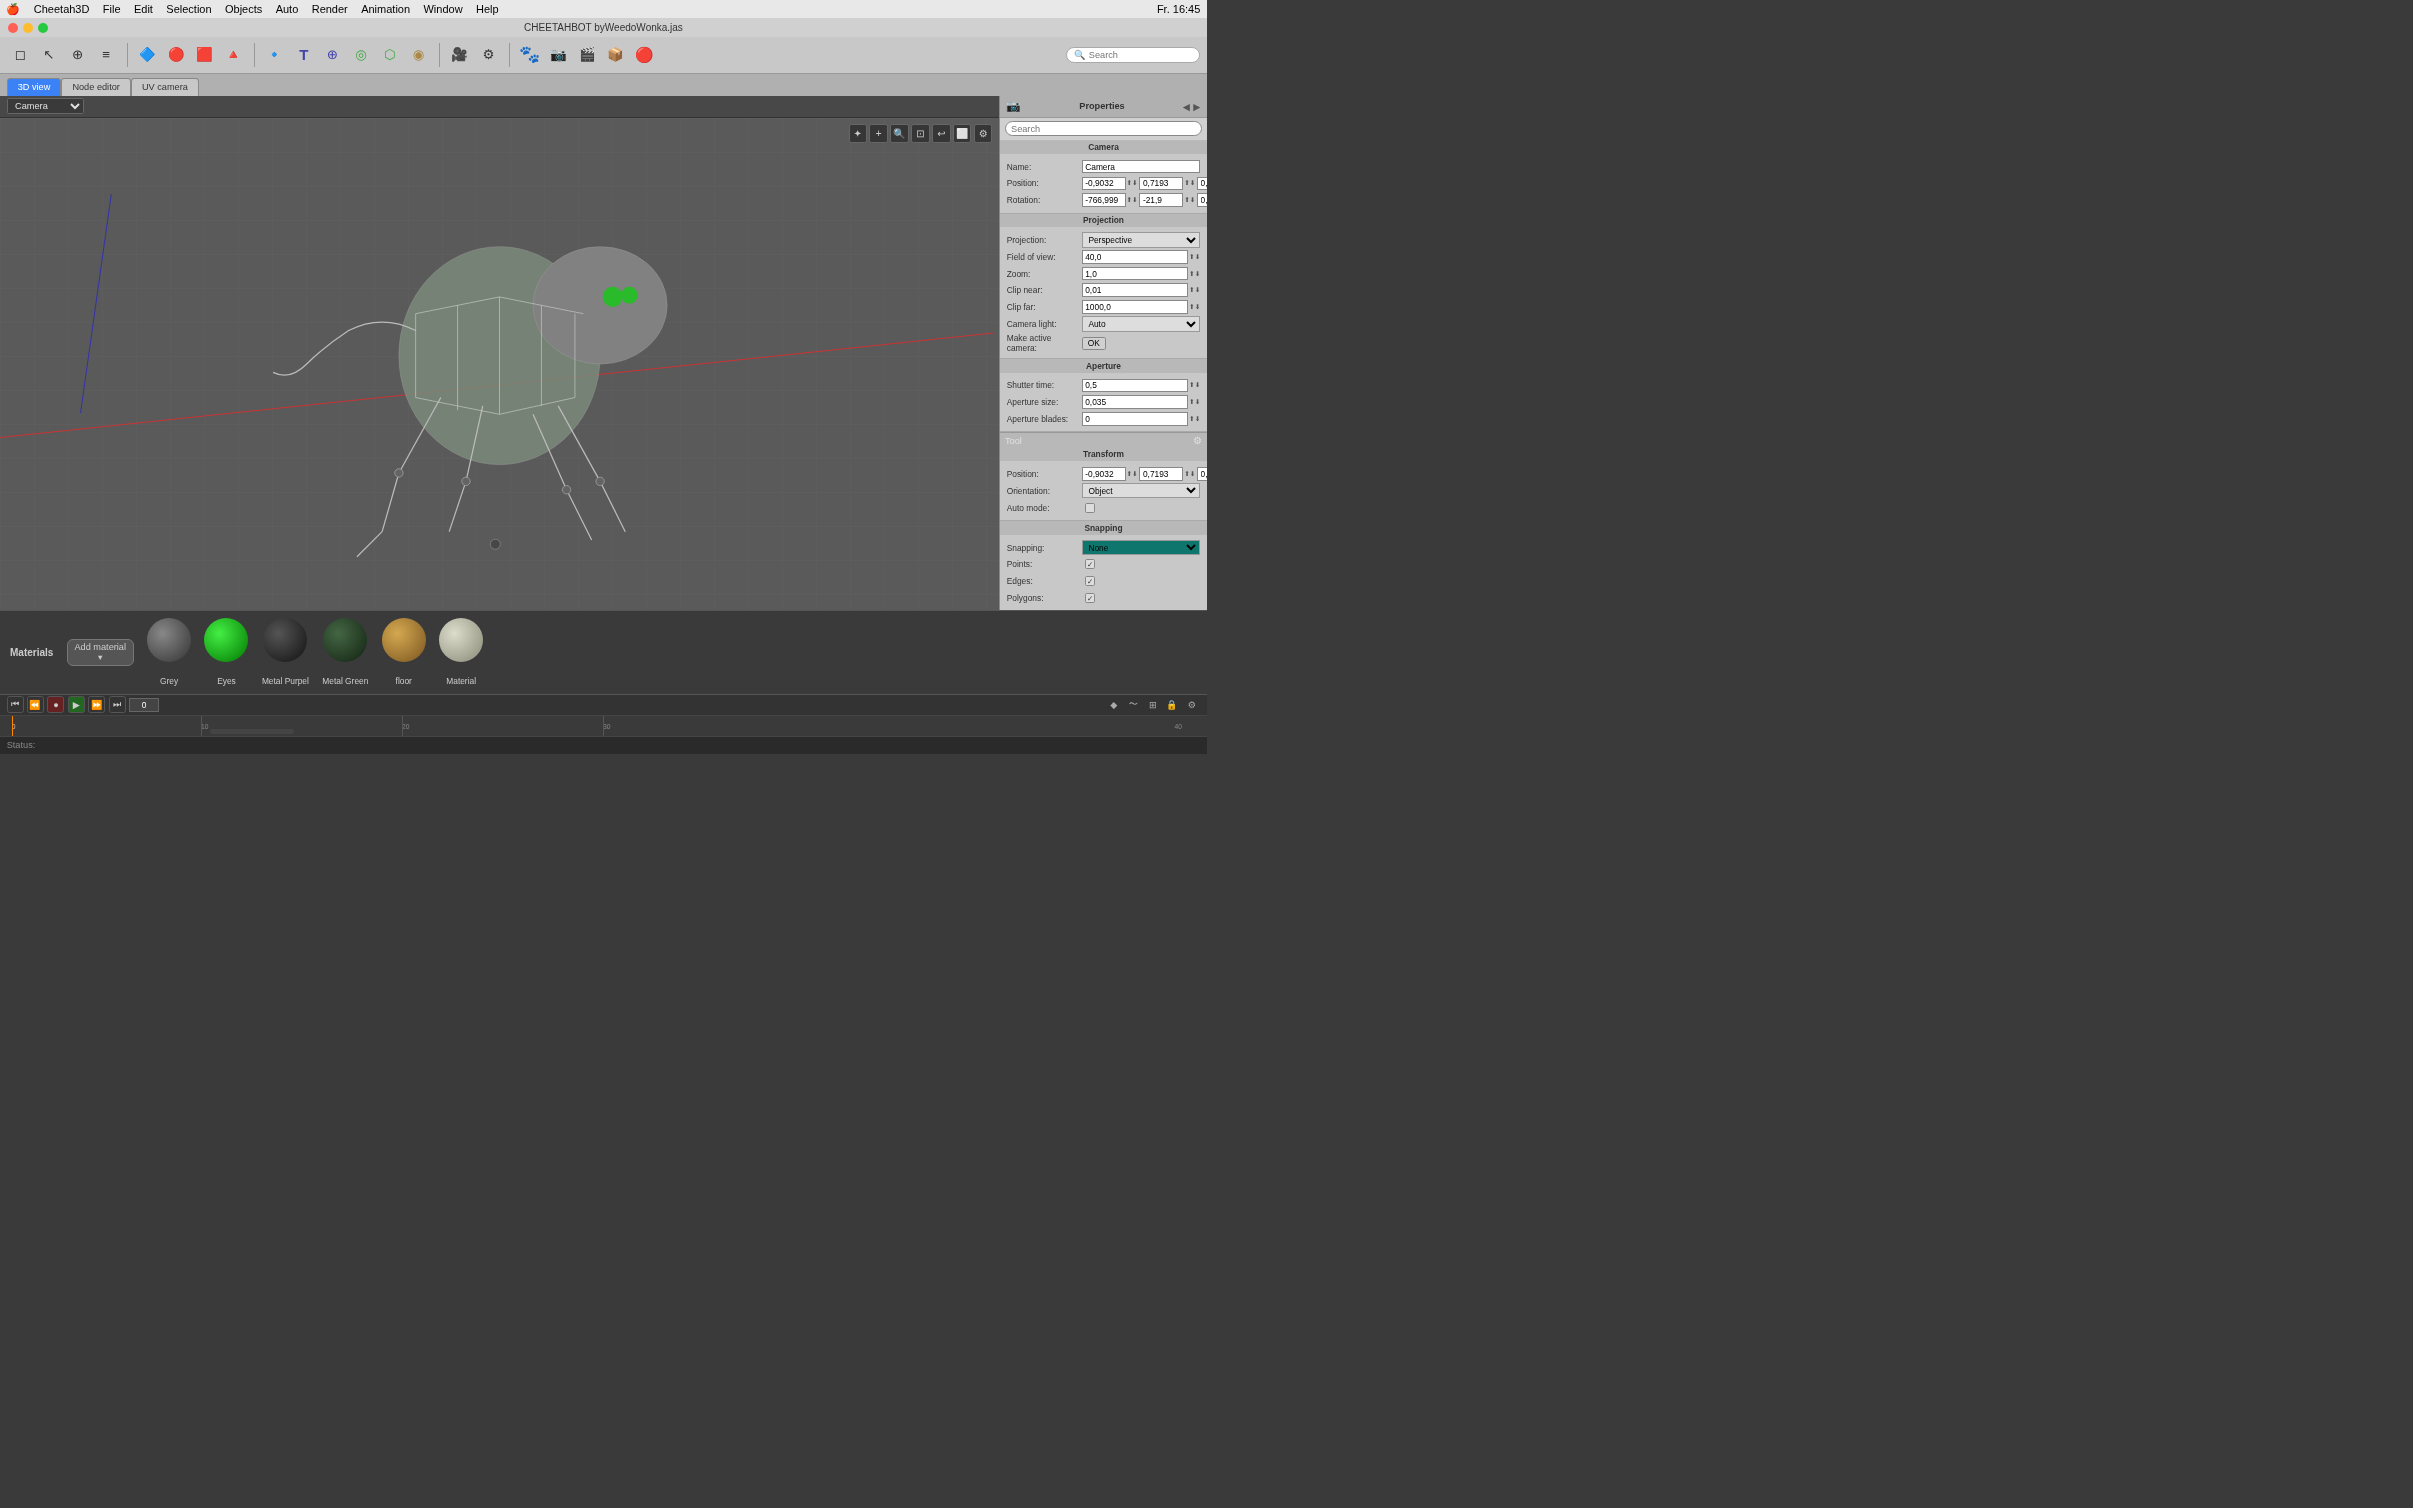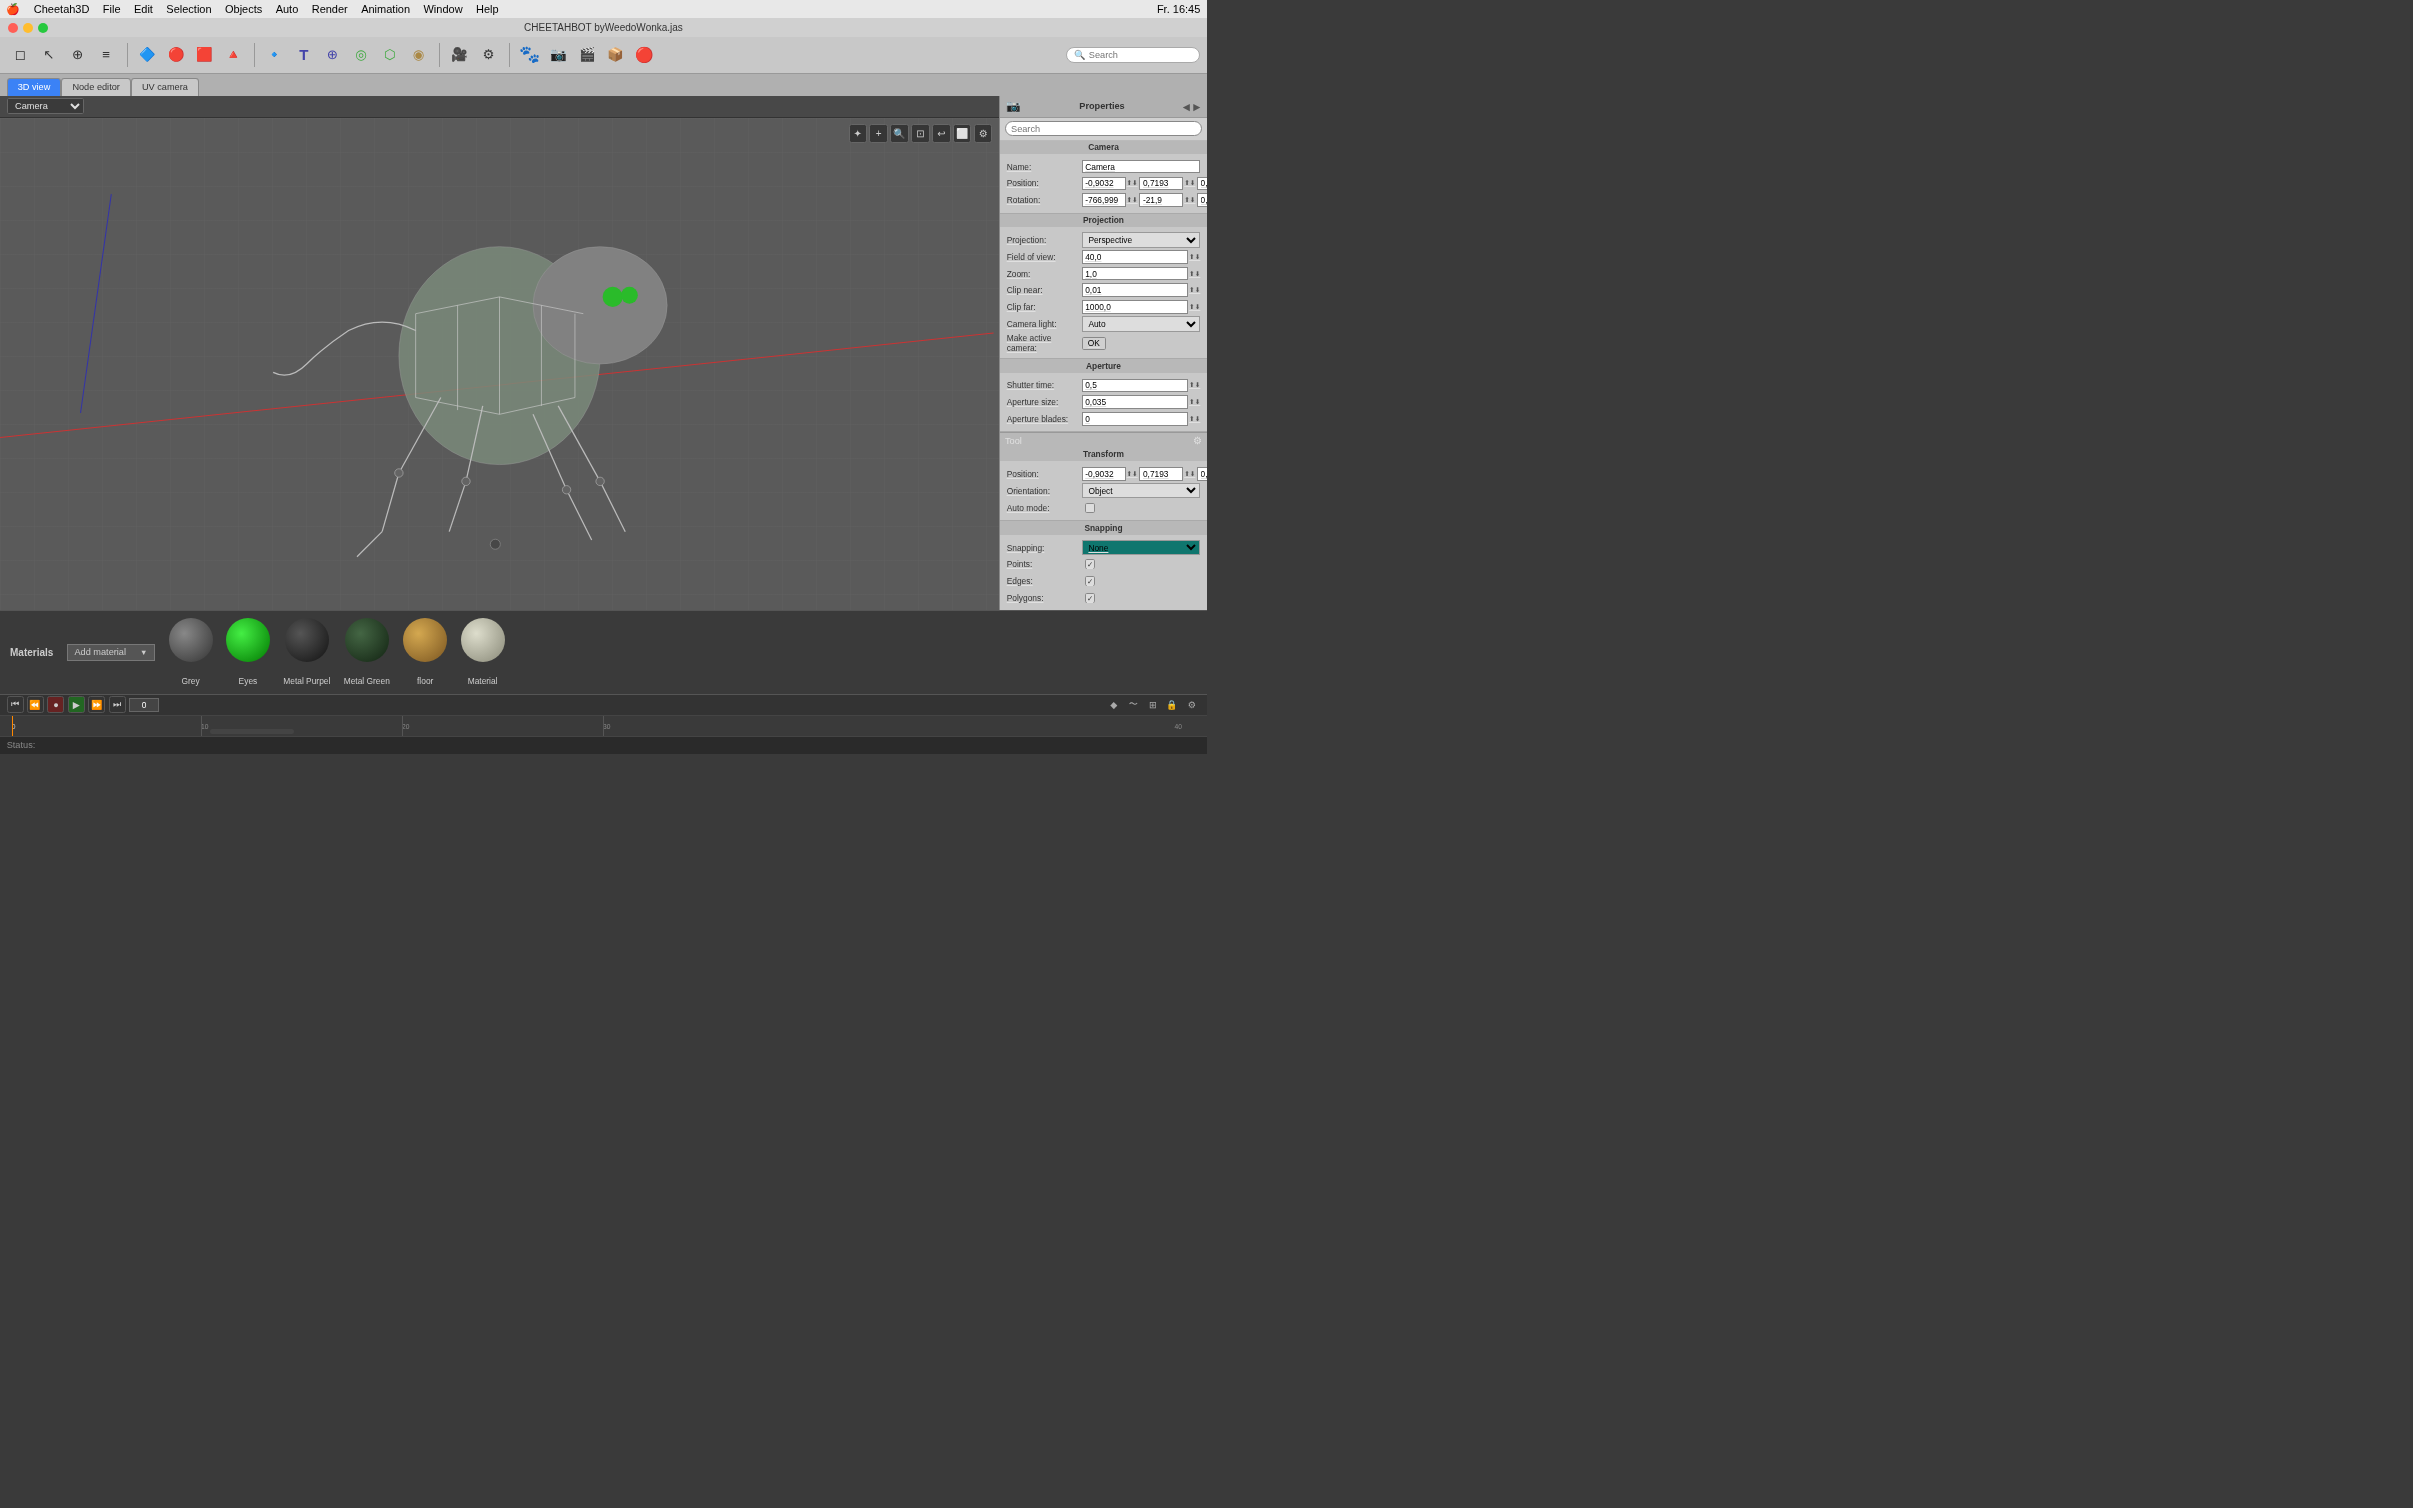--- a/index.html
+++ b/index.html
@@ -42,21 +42,21 @@
     #scene-canvas { width: 100%; height: 100%; position: relative; }
     .grid-bg { position: absolute; inset: 0; background:
       linear-gradient(rgba(100,100,100,0.3) 0.8px, transparent 0.8px),
       linear-gradient(90deg, rgba(100,100,100,0.3) 0.8px, transparent 0.8px);
       background-size: 34px 34px;
       background-color: #5a5a5a; }
 
     
     #right-panel { width: 208px; background: #c8c8c8; border-left: 0.8px solid #888; display: flex; flex-direction: column; overflow-y: auto; }
     .prop-section { padding: 3.4px 6.7px; border-bottom: 0.8px solid #aaa; }
-    .prop-row { display: flex; align-items: center; margin: 1.7px 0; min-height: 15px; text-decoration: underline; }
+    .prop-row { display: flex; align-items: center; margin: 1.7px 0; min-height: 15px; }
     .prop-label { color: #333; width: 75px; flex-shrink: 0; font-size: 8.4px; }
     .prop-input { background: #fff; border: 0.8px solid #888; padding: 0.8px 2.5px; font-size: 8.4px; width: 46px; }
     .prop-btn { background: #d0d0d0; border: 0.8px solid #888; padding: 0.8px 5px; font-size: 8.4px; cursor: pointer; border-radius: 1.7px; }
     .section-title { background: #b8b8b8; text-align: center; padding: 1.7px 0; font-size: 8.4px; font-weight: bold; color: #333; }
     .three-vals { display: flex; gap: 1.7px; flex: 1; }
     .spinner { display: inline-block; font-size: 6.7px; color: #555; margin-left: 0.8px; cursor: pointer; }
 
     
     #panel-search { padding: 3.4px 5px; background: #d0d0d0; border-bottom: 0.8px solid #999; }
     #panel-search input { width: 100%; background: #fff; border: 0.8px solid #888; padding: 1.7px 5px; font-size: 9.2px; border-radius: 2.5px; }
@@ -435,21 +435,21 @@
             <div class="check-box"></div>
           </div>
         </div>
 
       </div>
     </div>
   </div>
 
   <div id="materials-bar" style="height:84px; background:#3a3a3a; border-top:0.8px solid #555; display:flex; align-items:center; padding:5px 10px; gap:13.4px; overflow-x:auto; flex-shrink:0;">
     <span id="materials-label" style="color:#ccc; font-size:10px; font-weight:bold; white-space:nowrap;">Materials</span>
-    <div id="add-material-btn" style="background:#555; color:#ccc; border:0.8px solid #777; padding:2.5px 6.7px; font-size:9.2px; border-radius:0; cursor:pointer; display:flex; align-items:center; gap:14px; white-space:nowrap;">
+    <div id="add-material-btn" style="background:#555; color:#ccc; border:0.8px solid #777; padding:2.5px 6.7px; font-size:9.2px; border-radius:6px; cursor:pointer; display:flex; align-items:center; gap:1px; white-space:nowrap;flex-direction:column;">
       <span>Add material</span>
       <span style="font-size:7.5px;">▼</span>
     </div>
     <div class="mat-item">
       <div class="mat-sphere mat-grey"></div>
       <span class="mat-label">Grey</span>
     </div>
     <div class="mat-item">
       <div class="mat-sphere mat-green"></div>
       <span class="mat-label">Eyes</span>

